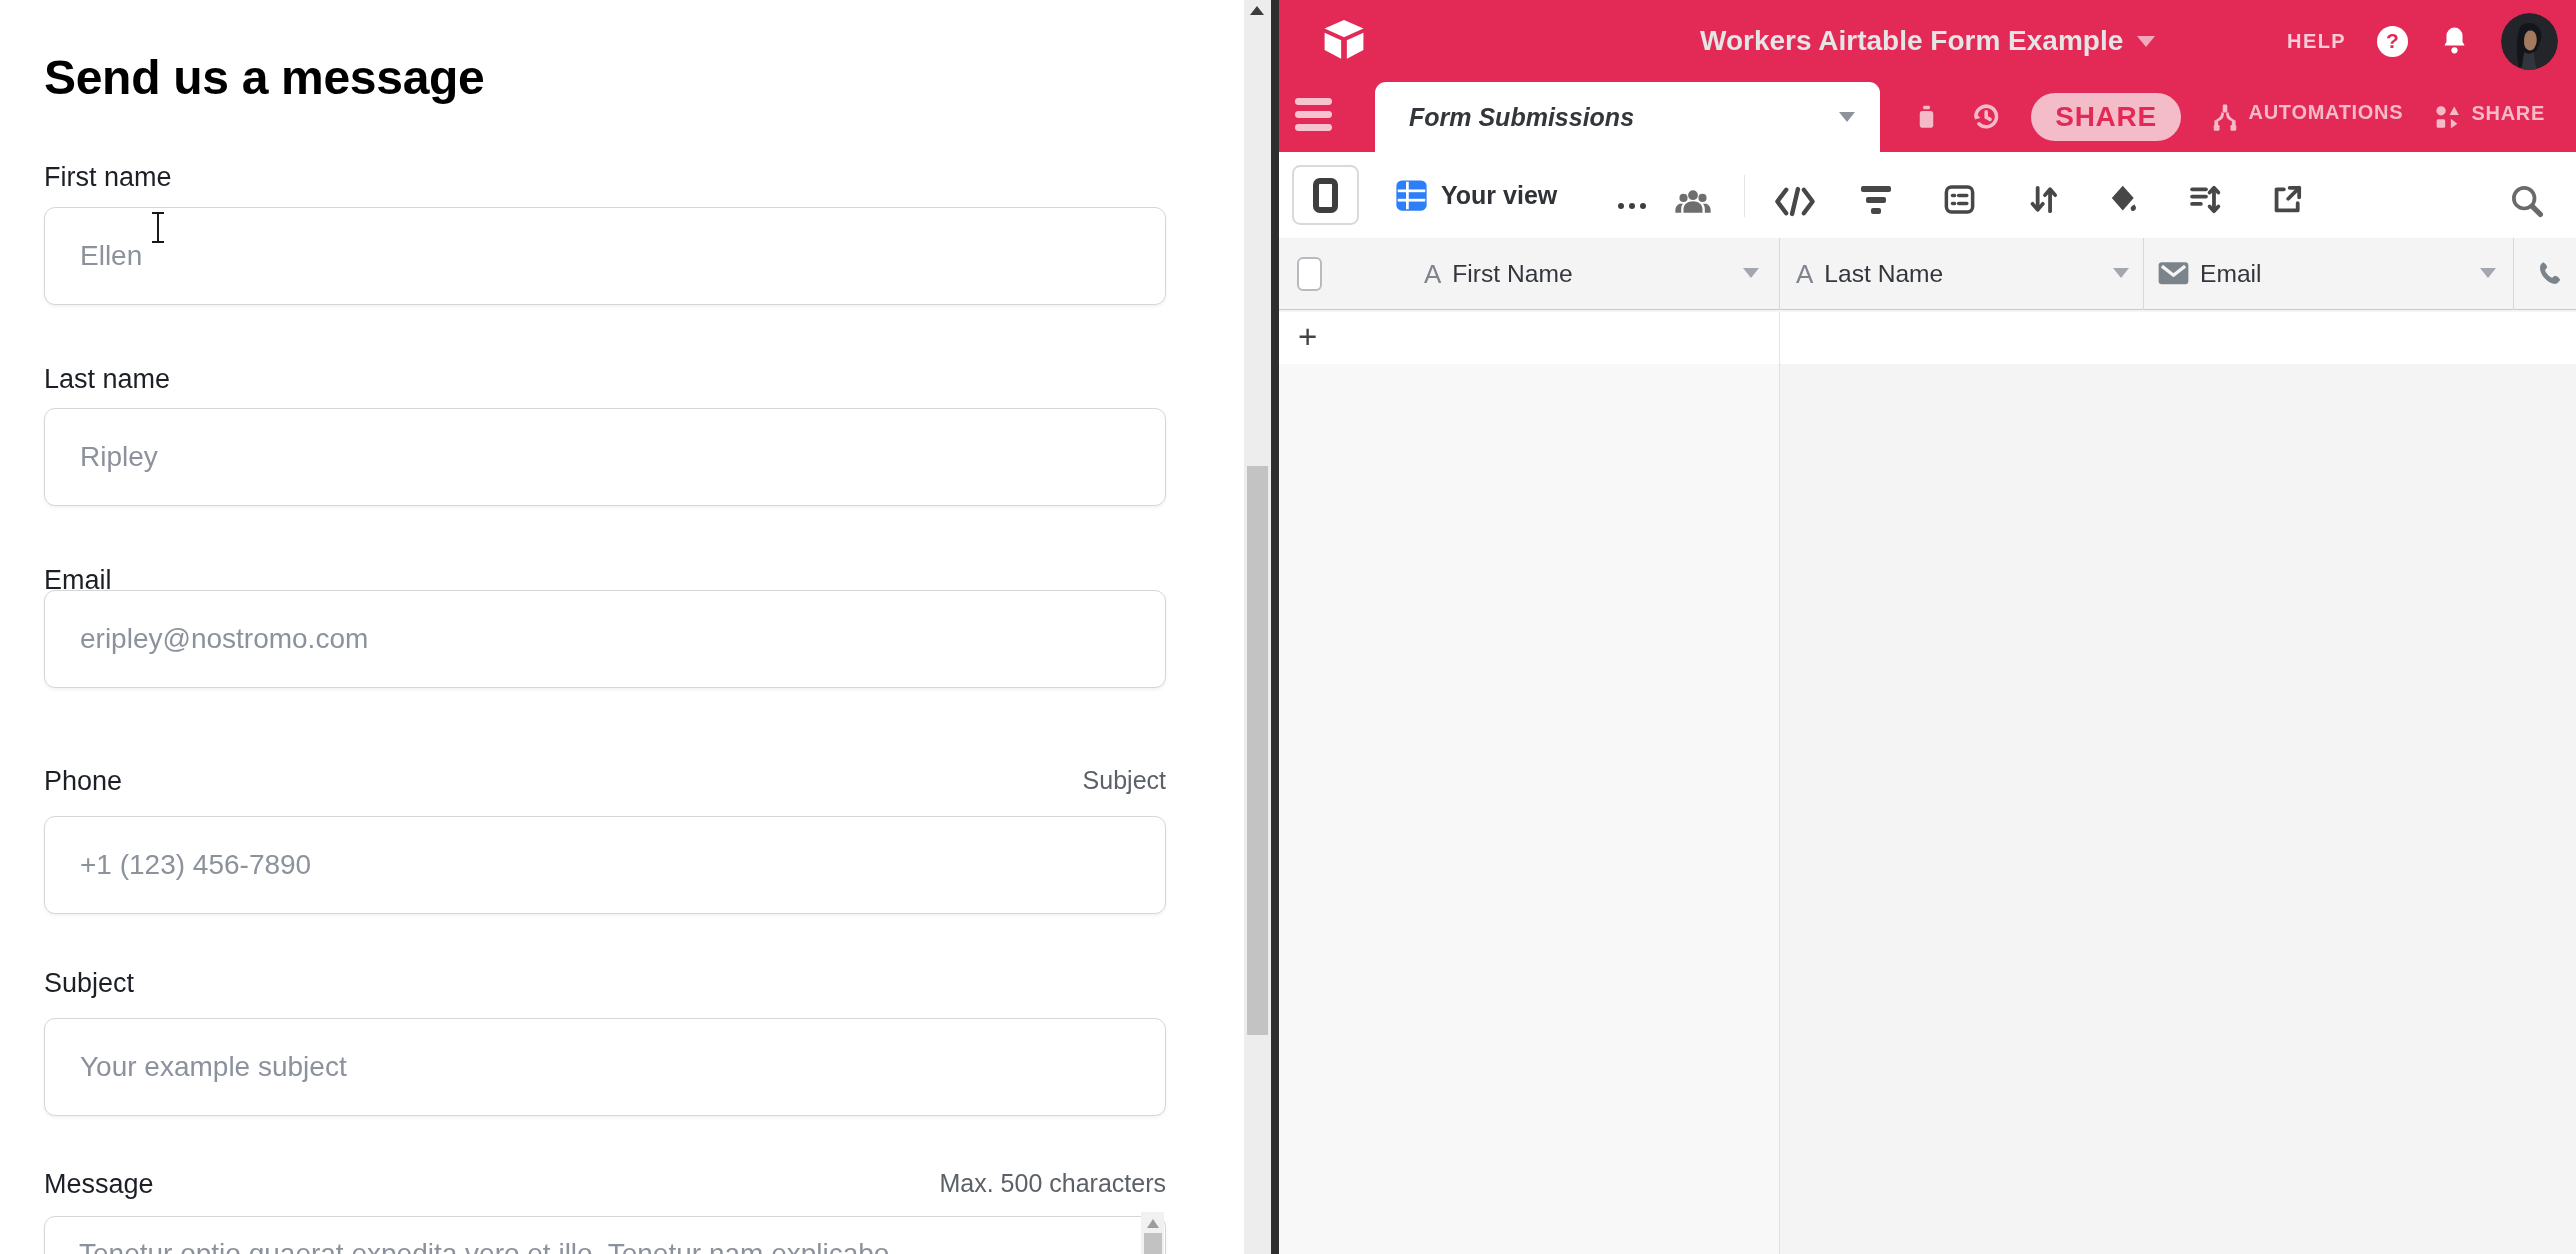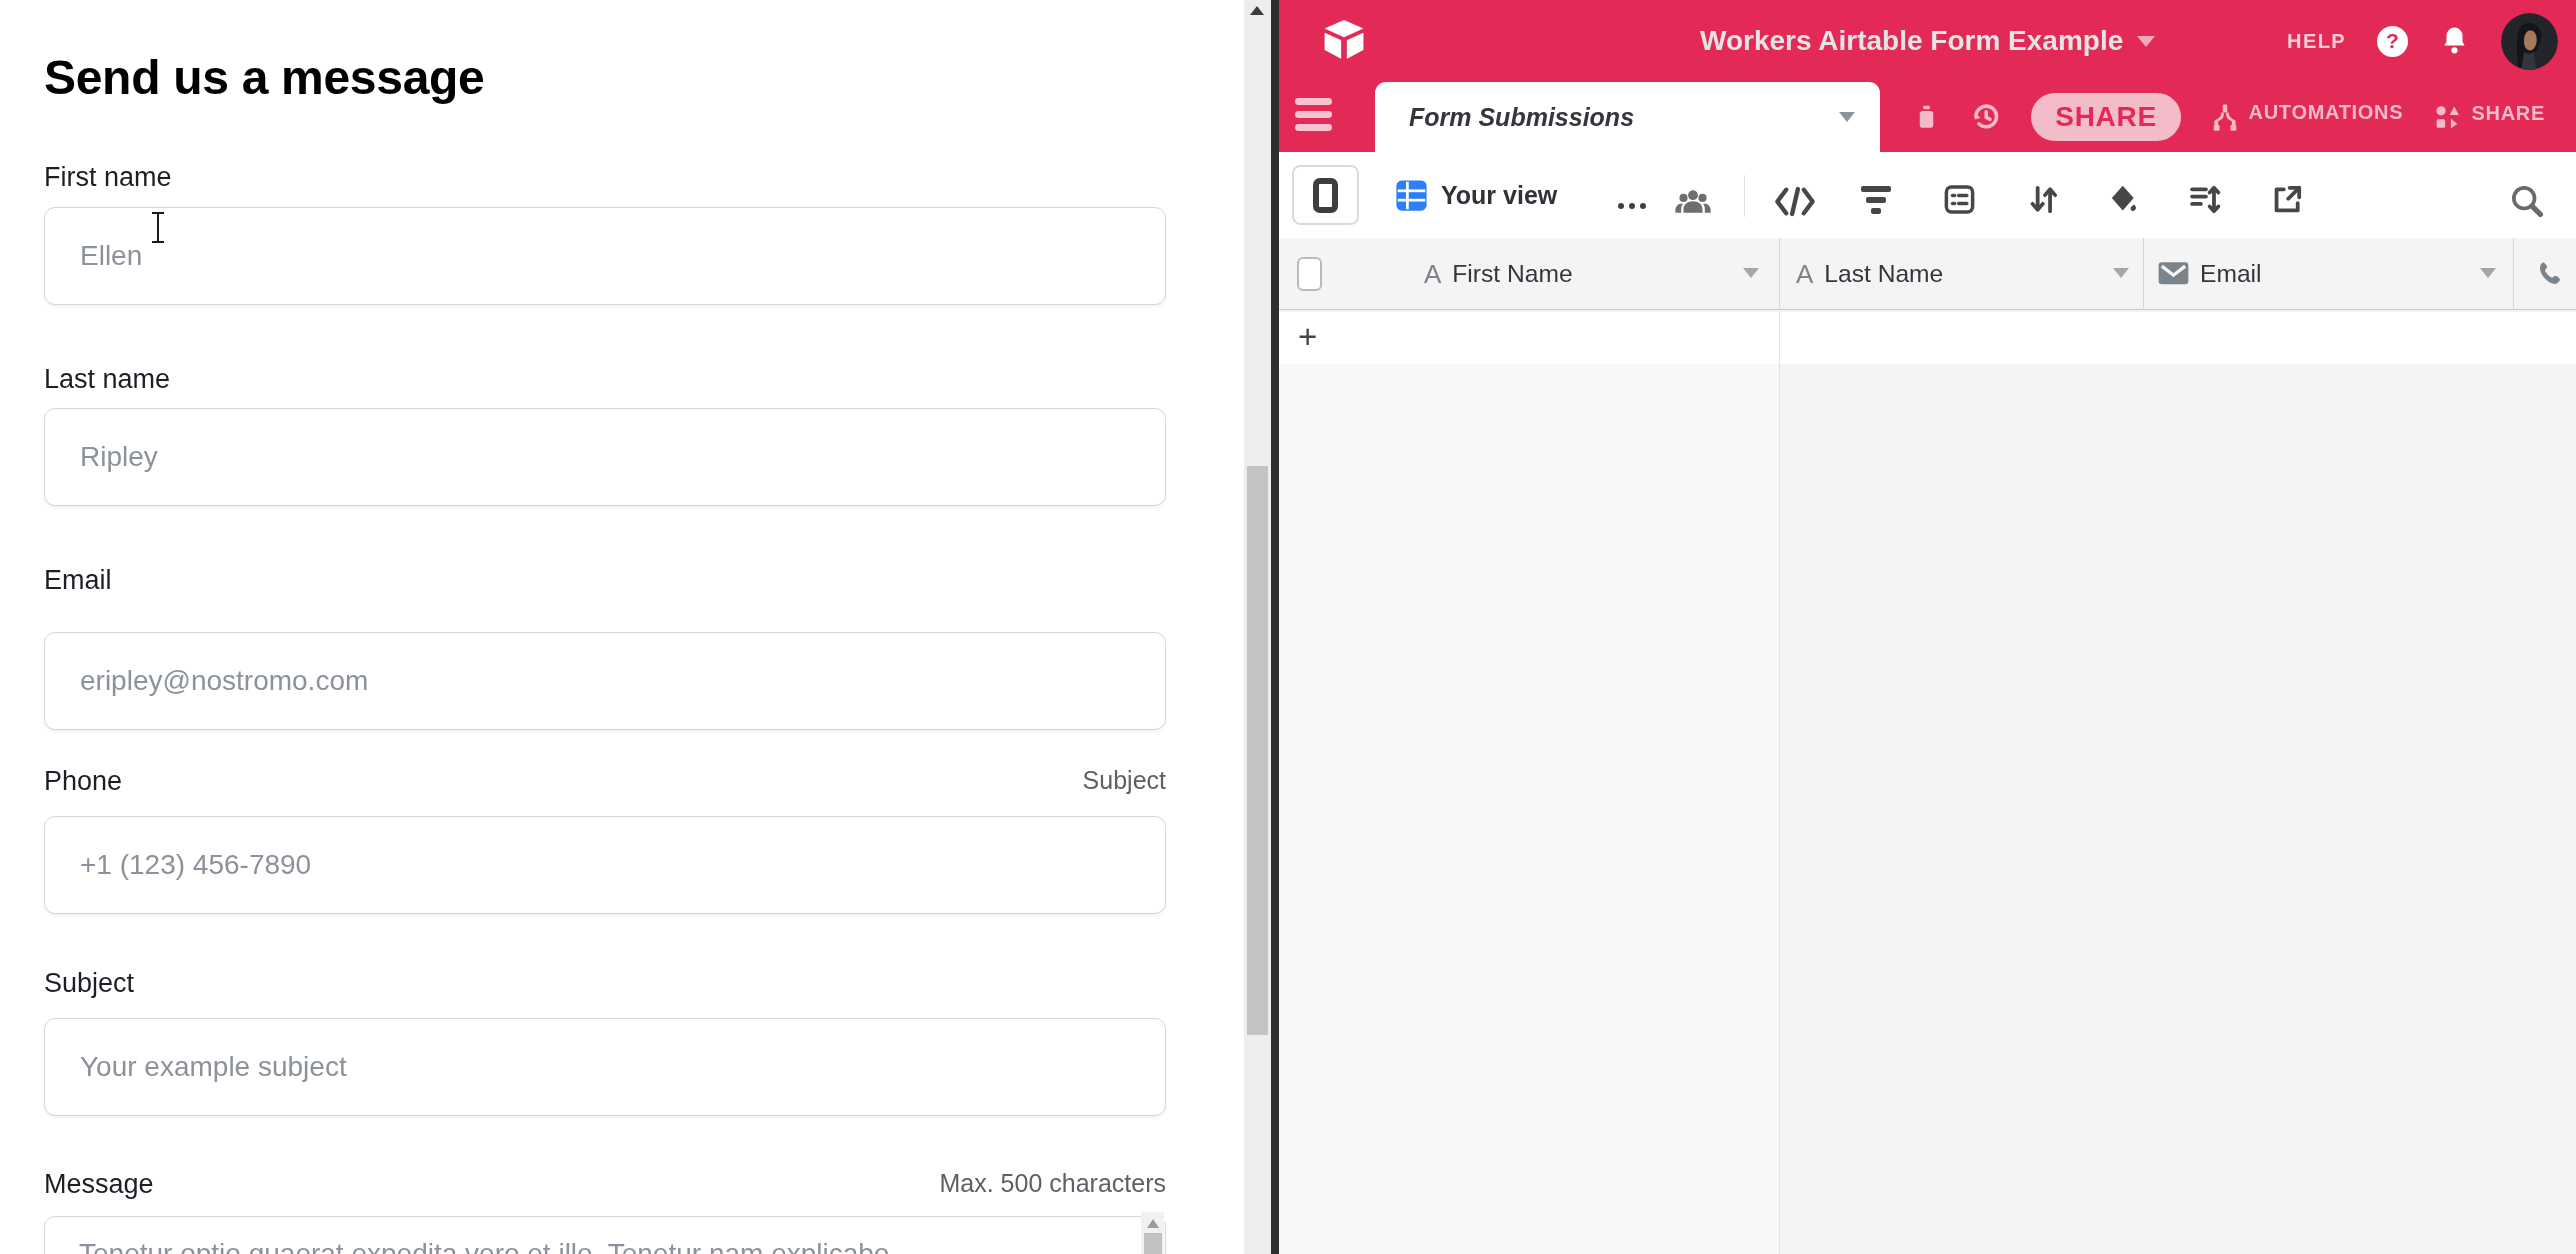--- a/index.html
+++ b/index.html
@@ -133,21 +133,21 @@
       </span>
 
     <div class="fgroup" style="top:364px">
       <span class="flabel">Last name</span>
     </div>
     <input class="finput" style="top: 408px;" type="text" placeholder="Ripley">
 
     <div class="fgroup" style="top:565px">
       <span class="flabel">Email</span>
     </div>
-    <input class="finput" style="top: 632px;" type="text" placeholder="eripley@nostromo.com">
+    <input class="finput" style="top: 590px;" type="text" placeholder="eripley@nostromo.com">
 
     <div class="fgroup" style="top:766px">
       <span class="flabel">Phone</span>
       <span class="fannot">Subject</span>
     </div>
     <input class="finput" style="top: 816px;" type="text" placeholder="+1 (123) 456-7890">
 
     <div class="fgroup" style="top:968px">
       <span class="flabel">Subject</span>
     </div>

